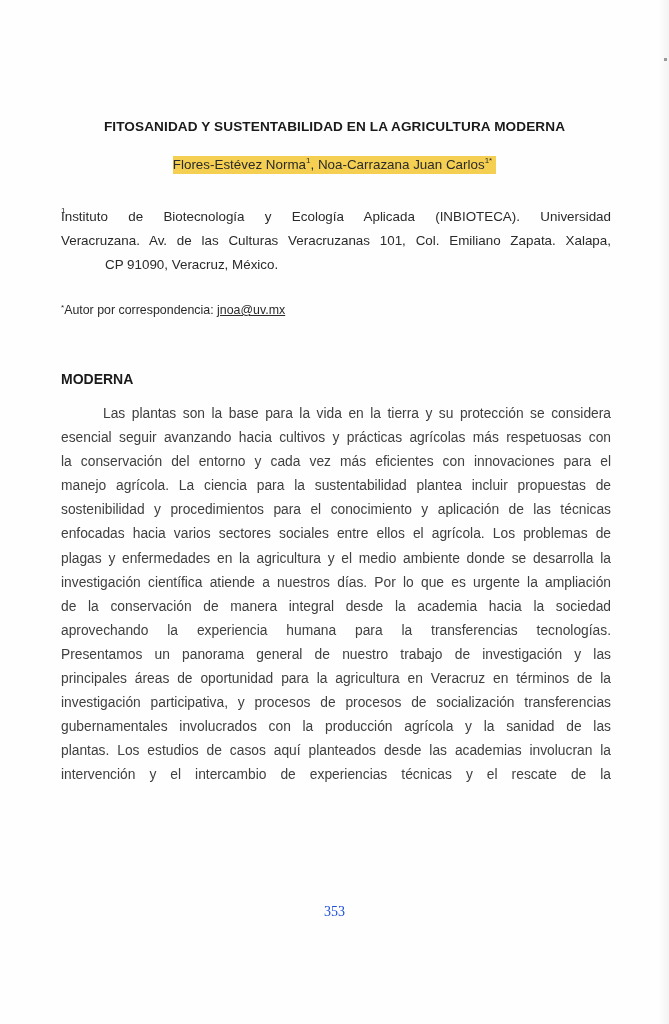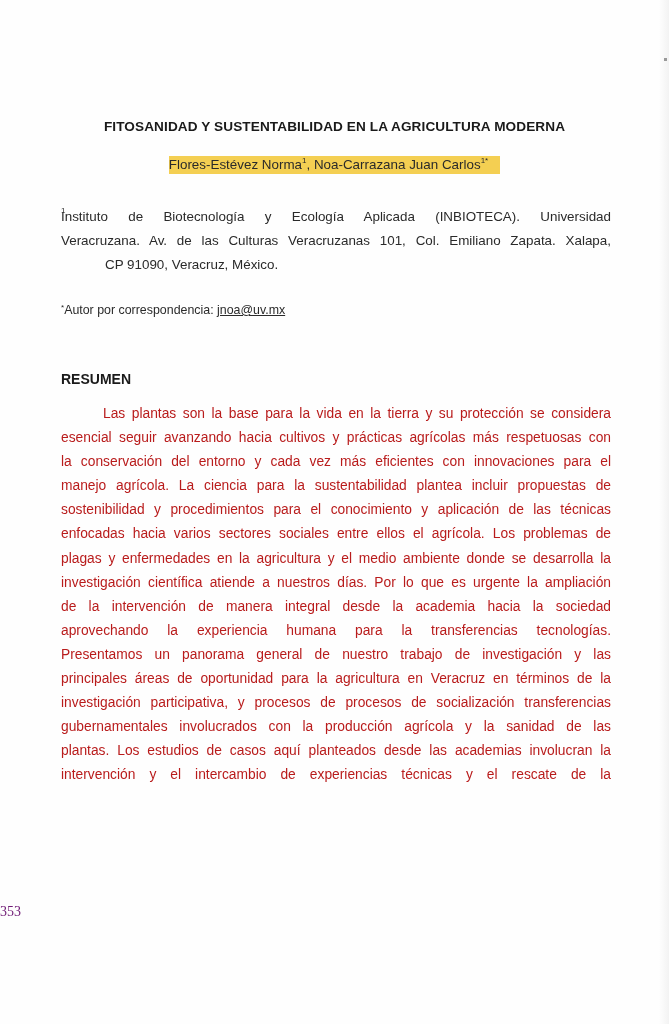--- a/index.html
+++ b/index.html
@@ -40,21 +40,21 @@
     .authors {
       position: absolute;
       left: 0; right: 0;
       top: 157px;
       text-align: center;
       font-size: 13.4px;
       color: #2a2a2a;
     }
     .authors .hl {
       background: #f4cf52;
-      padding: 1px 12px 2px 0;
+      padding: 1px 4px 2px 0;
     }
     .authors sup {
       font-size: 8px;
       vertical-align: top;
       position: relative;
       top: -1px;
     }
     .affil {
       position: absolute;
       left: 61px;
@@ -103,41 +103,42 @@
       font-weight: bold;
       font-size: 14px;
       color: #1a1a1a;
     }
     .abstract {
       position: absolute;
       left: 61px;
       top: 402px;
       width: 550px;
       font-size: 13.8px;
-      color: #b91c1c;
+      color: #404040;
     }
     .abstract .line {
       display: block;
       height: 24.1px;
       line-height: 24.1px;
       text-align: justify;
       text-align-last: justify;
       white-space: nowrap;
       overflow: hidden;
     }
     .abstract .line.indent {
       padding-left: 42px;
     }
     .page-number {
       position: absolute;
       left: 0; right: 0;
       top: 904px;
+      text-align: center;
       font-family: "Liberation Serif", serif;
       font-size: 14px;
-      color: #701a75;
+      color: #1d4ed8;
     }
     .margin-mark {
       position: absolute;
       left: 664px;
       top: 58px;
       width: 3px;
       height: 3px;
       background: #999;
     }
   </style>
@@ -158,32 +159,32 @@
     <sup>1</sup>
     <span class="line">Instituto de Biotecnología y Ecología Aplicada (INBIOTECA). Universidad</span>
     <span class="line">Veracruzana. Av. de las Culturas Veracruzanas 101, Col. Emiliano Zapata. Xalapa,</span>
     <span class="line last">CP 91090, Veracruz, México.</span>
   </div>
 
   <div class="corr">
     <span class="star">*</span><span>Autor por correspondencia: </span><a>jnoa@uv.mx</a>
   </div>
 
-  <div class="section-heading">RESUMEN</div>
+  <div class="section-heading">MODERNA</div>
 
   <div class="abstract">
     <span class="line indent">Las plantas son la base para la vida en la tierra y su protección se considera</span>
     <span class="line">esencial seguir avanzando hacia cultivos y prácticas agrícolas más respetuosas con</span>
     <span class="line">la conservación del entorno y cada vez más eficientes con innovaciones para el</span>
     <span class="line">manejo agrícola. La ciencia para la sustentabilidad plantea incluir propuestas de</span>
     <span class="line">sostenibilidad y procedimientos para el conocimiento y aplicación de las técnicas</span>
     <span class="line">enfocadas hacia varios sectores sociales entre ellos el agrícola. Los problemas de</span>
     <span class="line">plagas y enfermedades en la agricultura y el medio ambiente donde se desarrolla la</span>
     <span class="line">investigación científica atiende a nuestros días. Por lo que es urgente la ampliación</span>
-    <span class="line">de la intervención de manera integral desde la academia hacia la sociedad</span>
+    <span class="line">de la conservación de manera integral desde la academia hacia la sociedad</span>
     <span class="line">aprovechando la experiencia humana para la transferencias tecnologías.</span>
     <span class="line">Presentamos un panorama general de nuestro trabajo de investigación y las</span>
     <span class="line">principales áreas de oportunidad para la agricultura en Veracruz en términos de la</span>
     <span class="line">investigación participativa, y procesos de procesos de socialización transferencias</span>
     <span class="line">gubernamentales involucrados con la producción agrícola y la sanidad de las</span>
     <span class="line">plantas. Los estudios de casos aquí planteados desde las academias involucran la</span>
     <span class="line">intervención y el intercambio de experiencias técnicas y el rescate de la</span>
   </div>
 
   <div class="page-number">353</div>

